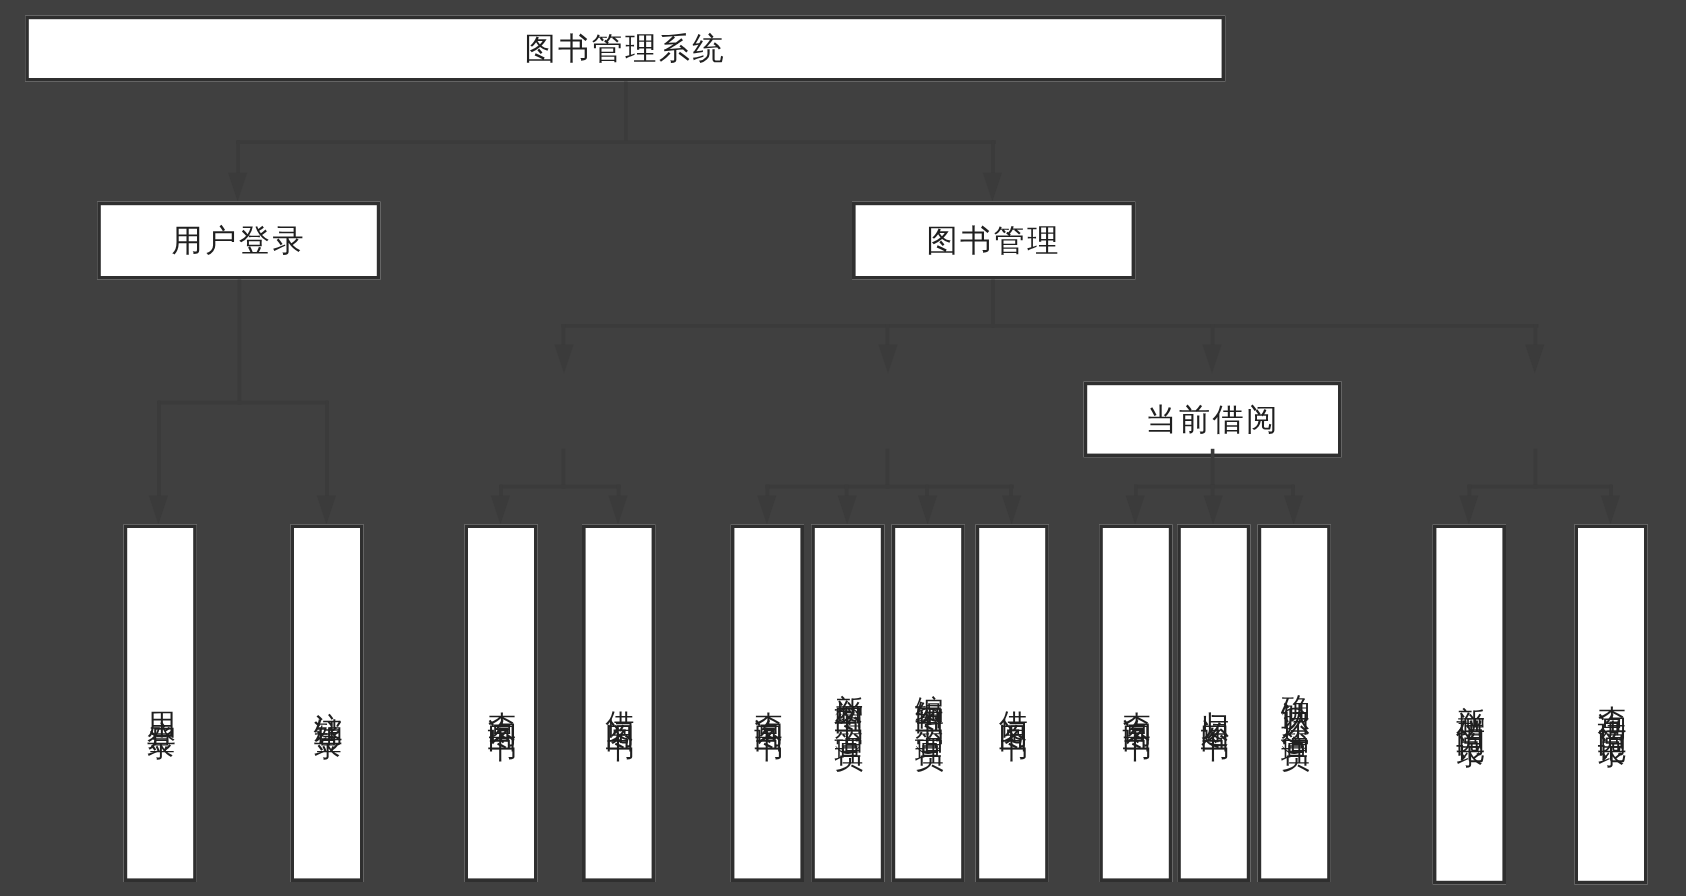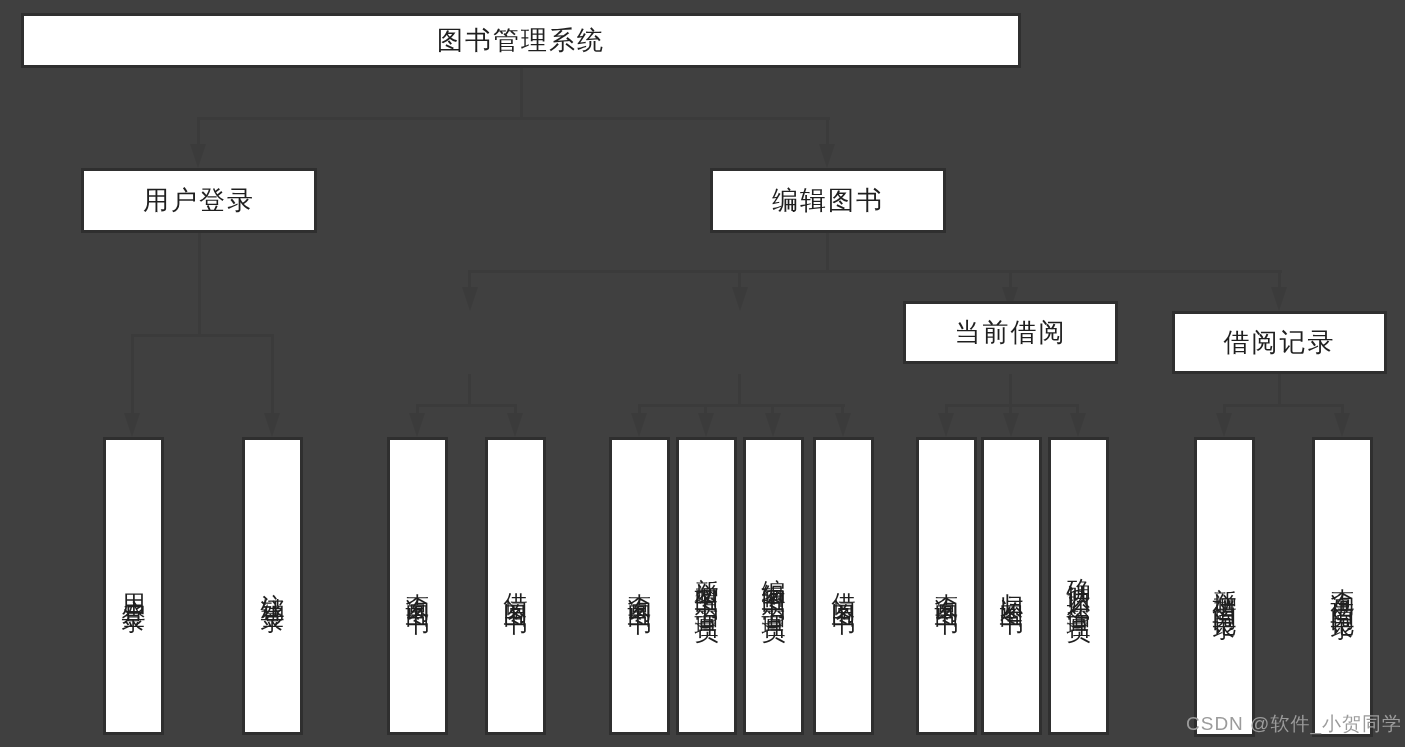--- a/index.html
+++ b/index.html
@@ -78,42 +78,41 @@
   <div class="box hnode" style="left:21px;top:13px;width:1000px;height:55px">图书管理系统</div>
 
   <div class="v-line" style="left:520px;top:68px;height:50px"></div>
   <div class="h-line" style="left:197px;top:117px;width:633px"></div>
   <div class="v-line" style="left:197px;top:117px;height:30px"></div>
   <div class="arrow-down" style="left:190px;top:144px"></div>
   <div class="v-line" style="left:826px;top:117px;height:30px"></div>
   <div class="arrow-down" style="left:819px;top:144px"></div>
 
   <div class="box hnode" style="left:81px;top:168px;width:236px;height:65px">用户登录</div>
-  <div class="box hnode" style="left:710px;top:168px;width:236px;height:65px">编辑图书</div>
+  <div class="box hnode" style="left:710px;top:168px;width:236px;height:65px">图书管理</div>
 
   <div class="v-line" style="left:198px;top:233px;height:104px"></div>
   <div class="h-line" style="left:131px;top:334px;width:143px"></div>
   <div class="v-line" style="left:131px;top:334px;height:80px"></div>
   <div class="arrow-down" style="left:124px;top:413px"></div>
   <div class="v-line" style="left:271px;top:334px;height:80px"></div>
   <div class="arrow-down" style="left:264px;top:413px"></div>
 
   <div class="v-line" style="left:826px;top:233px;height:40px"></div>
   <div class="h-line" style="left:468px;top:270px;width:814px"></div>
   <div class="v-line" style="left:468px;top:270px;height:20px"></div>
   <div class="arrow-down" style="left:462px;top:287px"></div>
   <div class="v-line" style="left:738px;top:270px;height:20px"></div>
   <div class="arrow-down" style="left:732px;top:287px"></div>
   <div class="v-line" style="left:1009px;top:270px;height:20px"></div>
   <div class="arrow-down" style="left:1002px;top:287px"></div>
   <div class="v-line" style="left:1278px;top:270px;height:20px"></div>
   <div class="arrow-down" style="left:1271px;top:287px"></div>
 
-  <div class="box hnode" style="left:903px;top:301px;width:215px;height:63px">当前借阅</div>
-  <div class="box hnode" style="left:1172px;top:311px;width:215px;height:63px">借阅记录</div>
+  <div class="box hnode" style="left:903px;top:318px;width:215px;height:63px">当前借阅</div>
 
   <div class="v-line" style="left:468px;top:374px;height:33px"></div>
   <div class="h-line" style="left:416px;top:404px;width:101px"></div>
   <div class="v-line" style="left:416px;top:404px;height:12px"></div>
   <div class="arrow-down" style="left:409px;top:413px"></div>
   <div class="v-line" style="left:514px;top:404px;height:12px"></div>
   <div class="arrow-down" style="left:507px;top:413px"></div>
 
   <div class="v-line" style="left:738px;top:374px;height:33px"></div>
   <div class="h-line" style="left:638px;top:404px;width:207px"></div>
@@ -153,15 +152,14 @@
   <div class="box leaf" style="left:743px;top:437px;width:61px;height:298px">编辑图书（管理员）</div>
   <div class="box leaf" style="left:813px;top:437px;width:61px;height:298px">借阅图书</div>
 
   <div class="box leaf" style="left:916px;top:437px;width:61px;height:298px">查询图书</div>
   <div class="box leaf" style="left:981px;top:437px;width:61px;height:298px">归还图书</div>
   <div class="box leaf" style="left:1048px;top:437px;width:61px;height:298px">确认归还（管理员）</div>
 
   <div class="box leaf" style="left:1194px;top:437px;width:61px;height:300px">新增借阅记录</div>
   <div class="box leaf" style="left:1312px;top:437px;width:61px;height:300px">查询借阅记录</div>
 
-  <div class="watermark">CSDN @软件_小贺同学</div>
 
 </div>
 
 </body></html>

